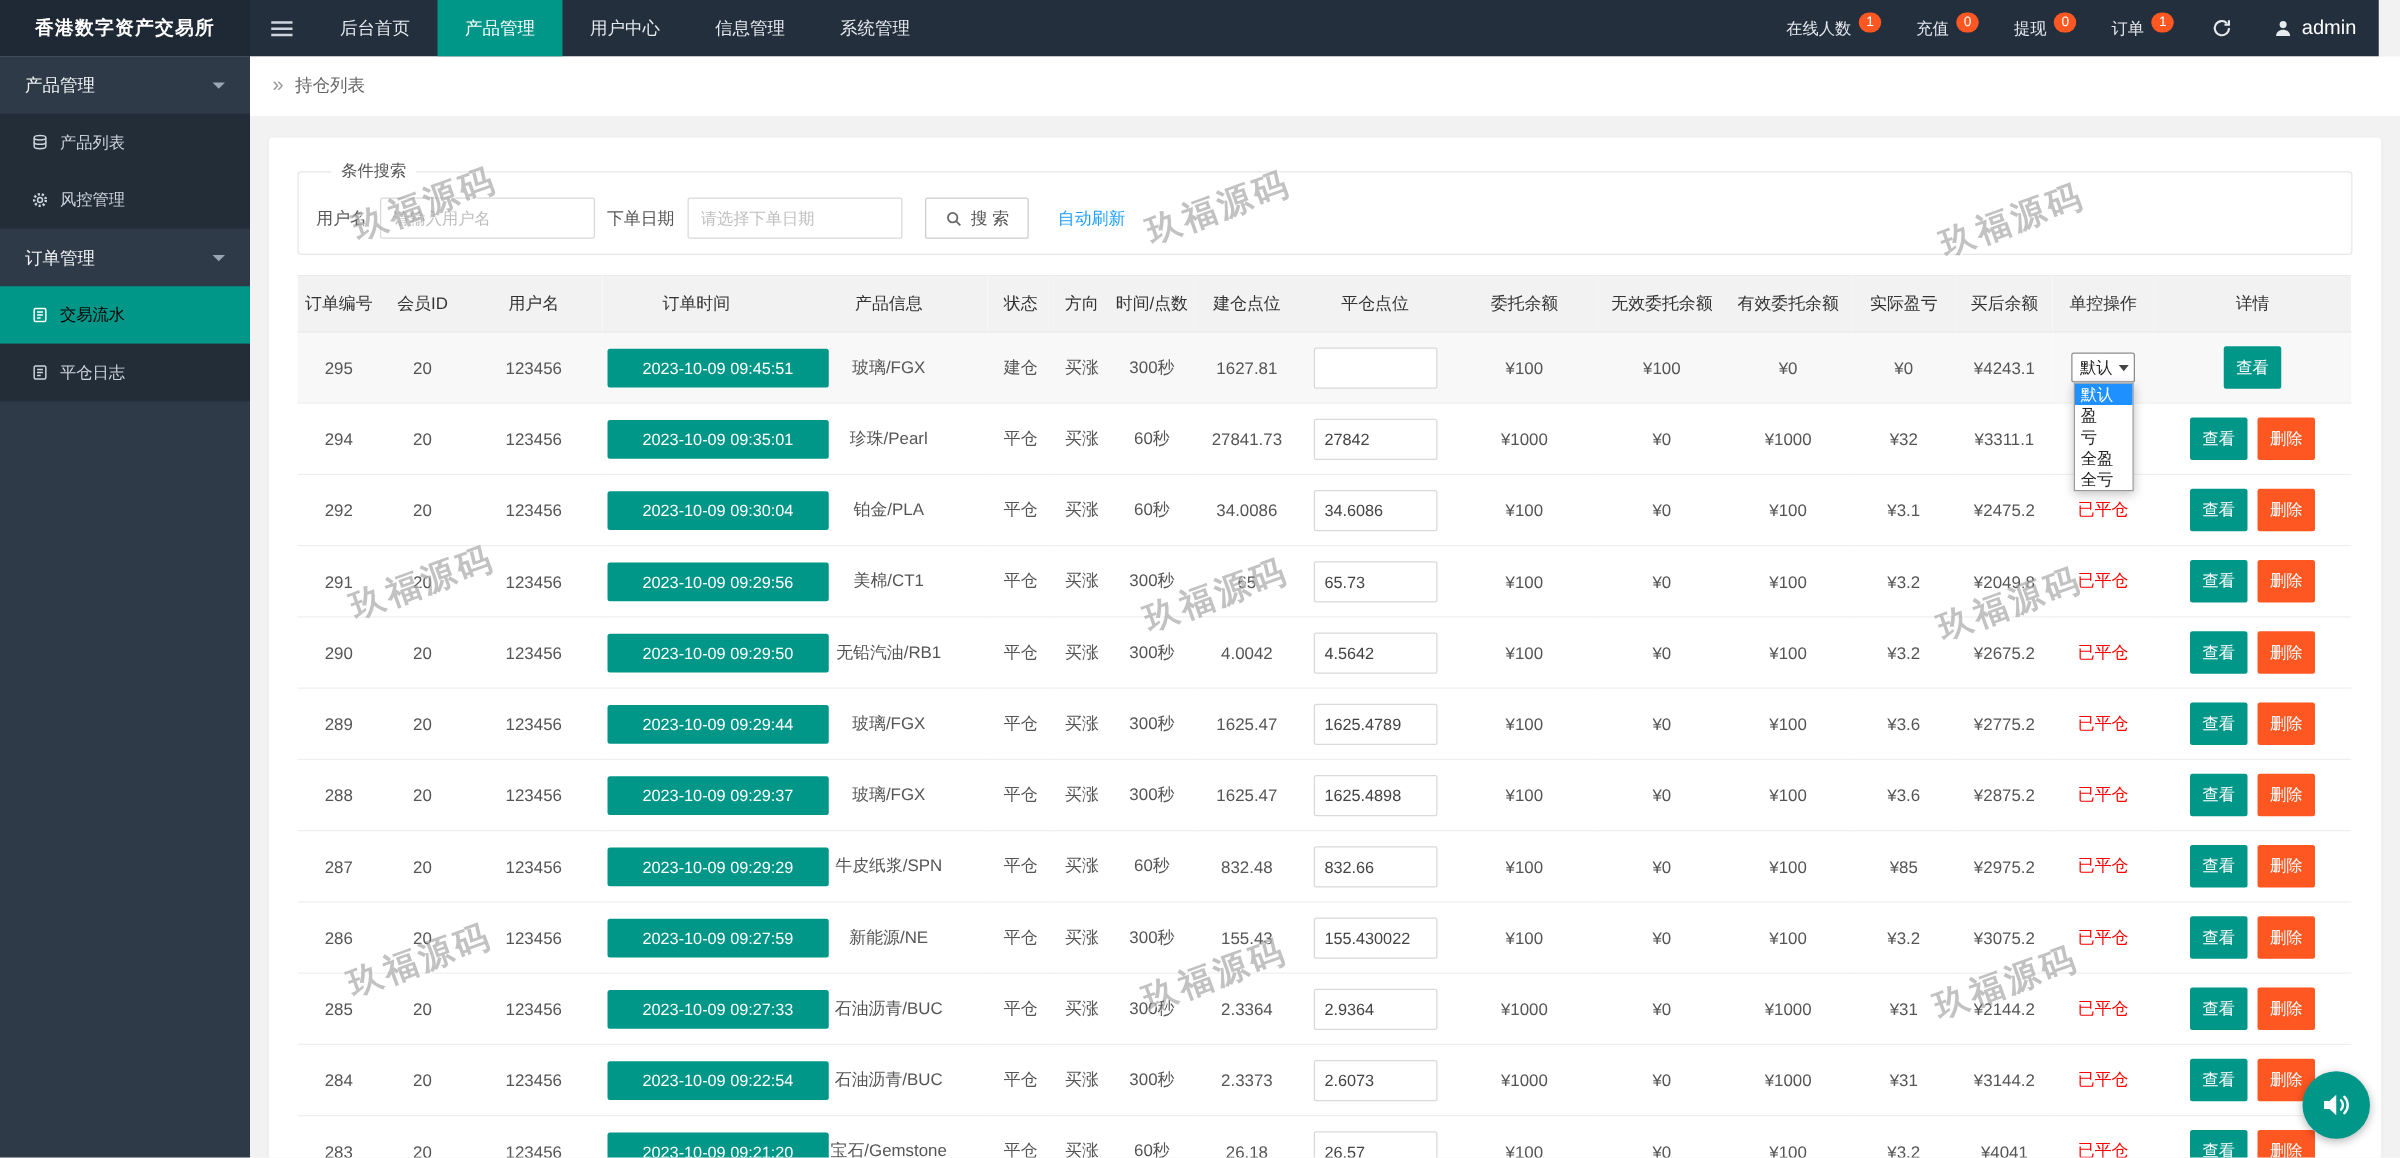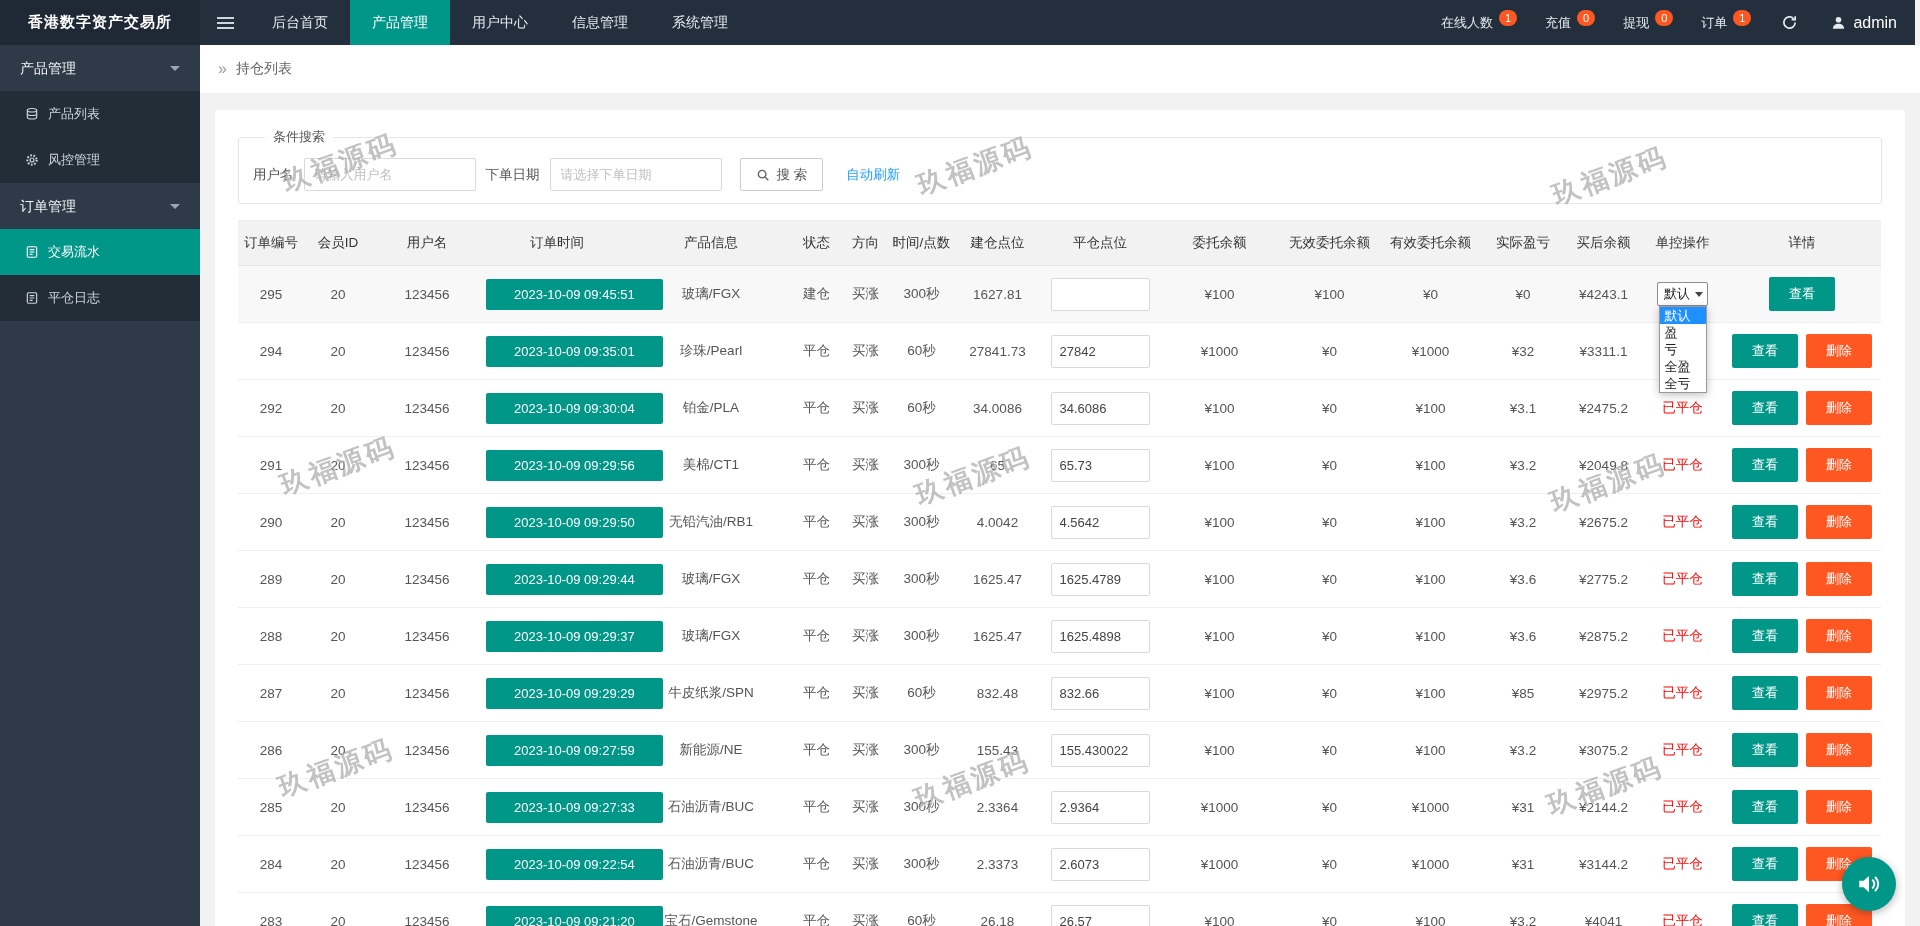--- a/index.html
+++ b/index.html
@@ -4,21 +4,21 @@
 <style>
   * { box-sizing: border-box; margin: 0; padding: 0; }
   html, body { width: 1920px; height: 926px; overflow: hidden; }
   body {
     font-family: "Liberation Sans", "DejaVu Sans", sans-serif;
     background: #f2f2f2; color: #555; font-size: 14px;
   }
 
   
   .header {
-    position: fixed; top: 0; left: 0; right: 5px; height: 45px;
+    position: fixed; top: 0; left: 0; right: 17px; height: 45px;
     background: #232f3d; display: flex; align-items: stretch; z-index: 200; color: #fff;
   }
   .brand { width: 200px; display: flex; align-items: center; justify-content: center;
     font-size: 15px; font-weight: 600; letter-spacing: 1px; background: #1f2936; }
   .hamburger { width: 50px; display: flex; flex-direction: column; justify-content: center;
     align-items: center; gap: 3px; cursor: pointer; }
   .hamburger i { display: block; width: 17px; height: 2px; background: #cfd5dd; }
   .nav { display: flex; }
   .nav-item { padding: 0 22px; line-height: 45px; font-size: 14px; color: #e7eaee; cursor: pointer; }
   .nav-item.active { background: #009688; color: #fff; }
@@ -31,21 +31,21 @@
   .user { padding: 0 18px; display: flex; align-items: center; gap: 7px; font-size: 16px; cursor: pointer; }
 
   
   .sidebar { position: fixed; top: 45px; left: 0; bottom: 0; width: 200px; background: #2e3a47; z-index: 150; }
   .menu-group-title { height: 46px; line-height: 46px; padding: 0 20px; color: #f2f4f6;
     font-size: 14px; position: relative; cursor: pointer; }
   .chev { position: absolute; right: 20px; top: 21px; width: 0; height: 0;
     border-left: 5px solid transparent; border-right: 5px solid transparent; border-top: 5px solid #9aa5b1; }
   .menu-item { height: 46px; padding-left: 25px; font-size: 13px; color: #cdd5dd;
     background: #222d38; cursor: pointer; display: flex; align-items: center; gap: 9px; }
-  .menu-item.active { background: #009688; color: #ffffff; }
+  .menu-item.active { background: #009688; color: #000000; }
   .menu-item svg { flex: 0 0 auto; }
 
   
   .main { position: absolute; left: 200px; top: 45px; right: 0; bottom: 0; background: #f2f2f2; overflow: hidden; }
   .breadcrumb { height: 49px; background: #fff; display: flex; align-items: center;
     padding: 0 18px; font-size: 14px; color: #666; border-bottom: 1px solid #ededed; }
   .bc-icon { color: #999; margin-right: 9px; font-size: 16px; }
 
   .card { margin: 16px 15px 0 15px; background: #fff; border-radius: 3px;
     padding: 18px 23px; min-height: 830px; box-shadow: 0 1px 2px rgba(0,0,0,.04); }
@@ -72,21 +72,21 @@
 
   .time-btn { display: inline-block; background: #009688; color: #fff; font-size: 13px;
     padding: 8px 28px; border-radius: 2px; cursor: pointer; }
   .red { color: #ff0000; }
   .green { color: #00b80f; }
   .status { color: #009688; }
   .direction { color: #ff0000; }
   .close-input { width: 99px; height: 33px; border: 1px solid #d9d9d9; border-radius: 2px;
     padding: 0 8px; font-size: 13px; color: #444; outline: none; }
 
-  .btn-sm { display: inline-block; color: #fff; font-size: 13px; padding: 8px 20px;
+  .btn-sm { display: inline-block; color: #fff; font-size: 13px; padding: 8px 10px;
     border-radius: 2px; cursor: pointer; margin: 0 4px; }
   .btn-view { background: #009688; }
   .btn-del { background: #ff5722; }
 
   .control-cell { position: relative; }
   .sel { display: inline-flex; align-items: center; gap: 5px; border: 1px solid #8d8d8d;
     background: #fff; padding: 2px 4px 2px 6px; font-size: 13px; color: #222;
     border-radius: 2px; cursor: pointer; }
   .sel-caret { width: 0; height: 0; border-left: 4px solid transparent;
     border-right: 4px solid transparent; border-top: 5px solid #444; }

